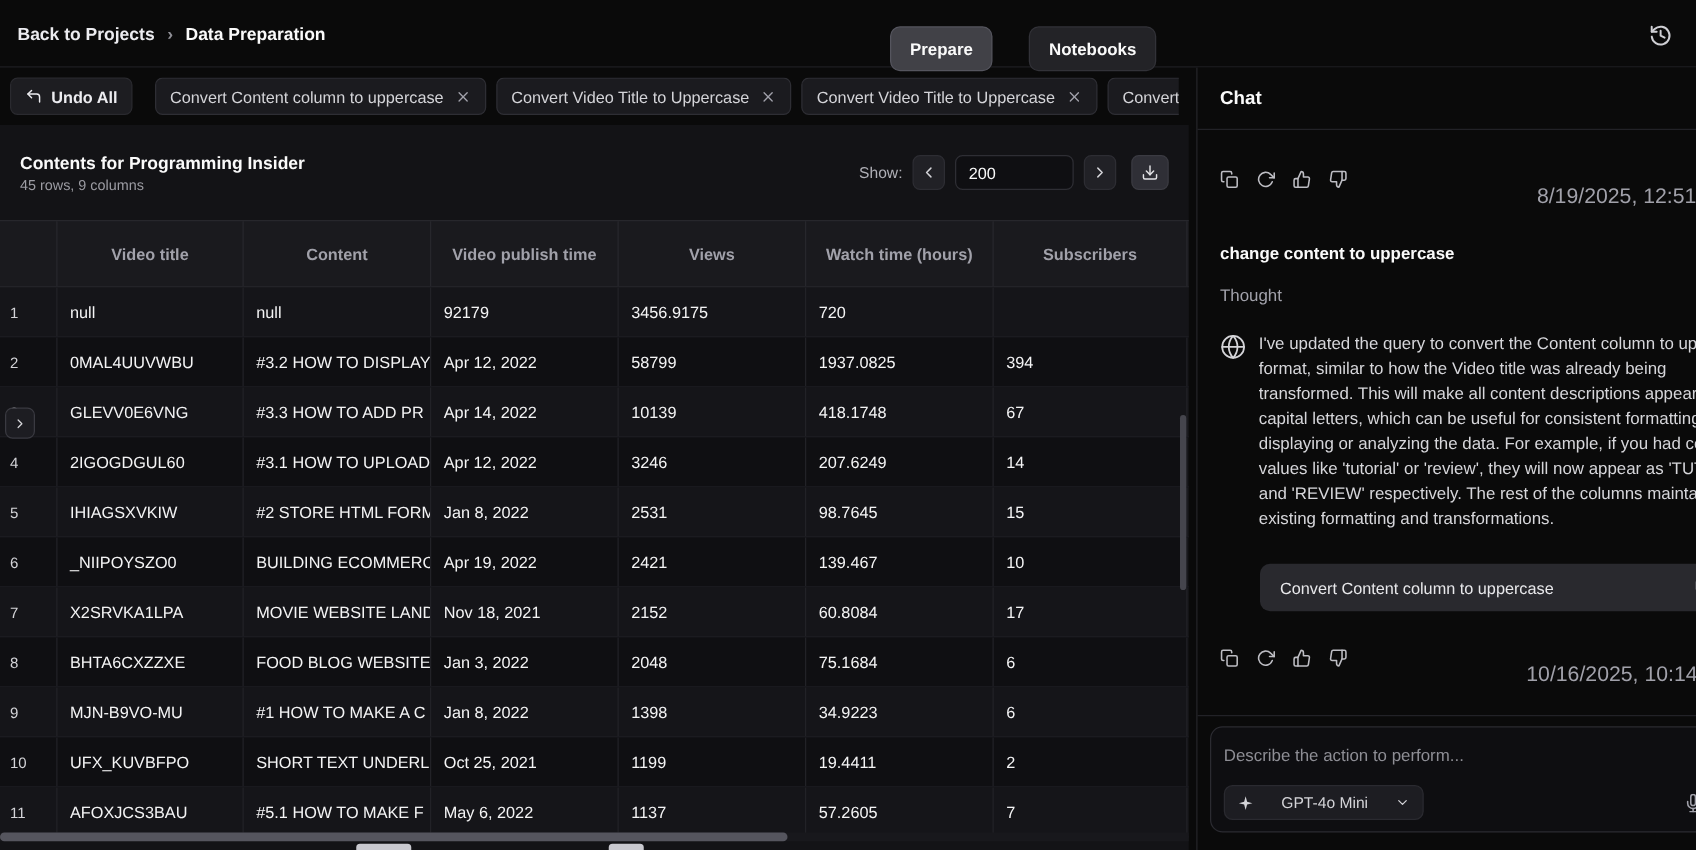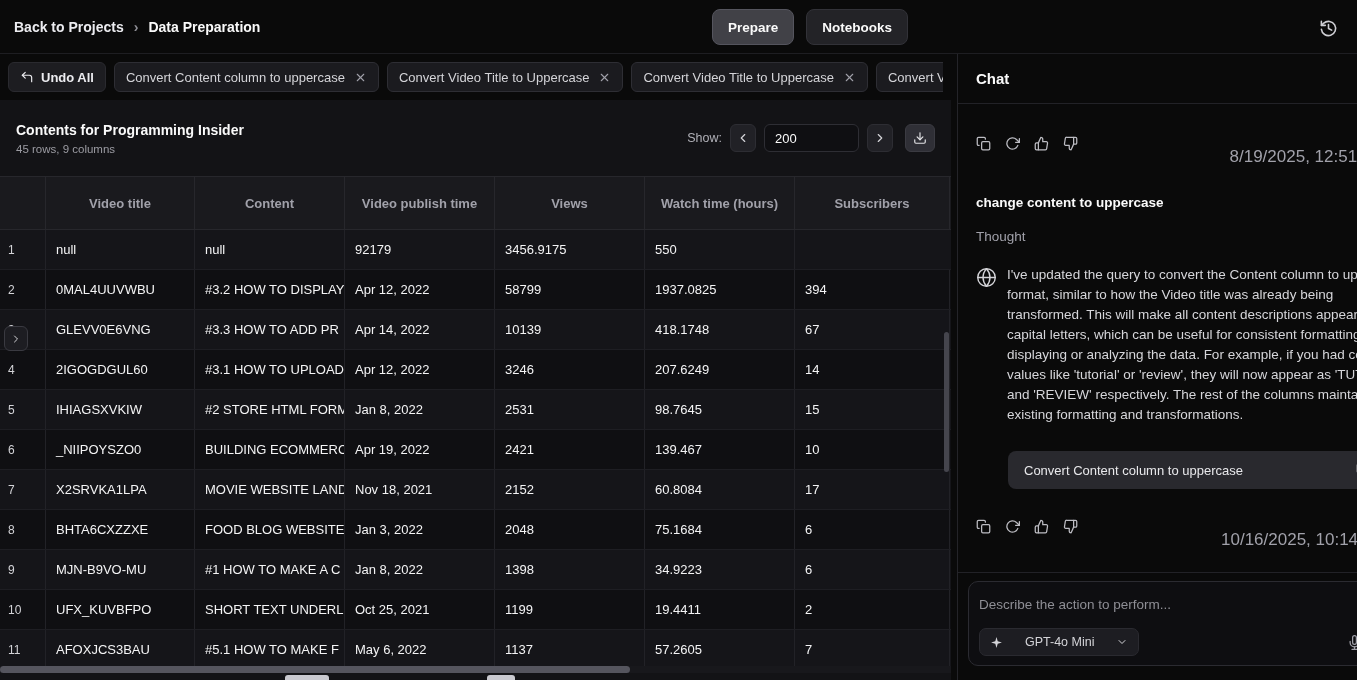--- a/index.html
+++ b/index.html
@@ -7,31 +7,31 @@
   body { font-family: "Liberation Sans", sans-serif; color: #e5e5e5; }
   #screen { position: relative; width: 1357px; height: 680px; background: #0a0a0a; overflow: hidden; }
 
   
   .topbar { position: absolute; top: 0; left: 0; width: 1357px; height: 54px;
             display: flex; align-items: center; padding: 0 14px; border-bottom: 1px solid #1e1e22; }
   .breadcrumb { display: flex; align-items: center; gap: 10px; font-size: 14px; font-weight: 700; }
   .bc-back { color: #ececf0; cursor: pointer; text-decoration: none; }
   .bc-sep { color: #8e8e95; font-weight: 700; }
   .bc-cur { color: #fafafa; }
-  .topbar-tabs { position: absolute; left: 712px; top: 9px; display: flex; gap: 12px; }
+  .topbar-tabs { position: absolute; left: 712px; top: 21px; display: flex; gap: 29px; }
   .mode-tab { height: 36px; padding: 0 15px; border-radius: 8px; font-family: inherit;
               font-size: 13.5px; font-weight: 600; color: #fafafa; cursor: pointer;
               background: #232327; border: 1px solid #323238; }
   .mode-tab.active { background: #414147; border-color: #55555e; }
   .history-btn { position: absolute; right: 16px; top: 17px; width: 22px; height: 22px;
                  background: none; border: none; color: #cfcfd4; cursor: pointer; padding: 0; }
 
   
   .toolbar { position: absolute; top: 54px; left: 0; width: 951px; height: 46px;
-             display: flex; align-items: center; gap: 8px; padding: 0 8px; overflow: hidden; }
+             display: flex; align-items: center; gap: 18px; padding: 0 8px; overflow: hidden; }
   .undo-btn { display: flex; align-items: center; gap: 7px; height: 30px; padding: 0 11px;
               flex: 0 0 auto; background: #1d1d21; border: 1px solid #2a2a2f; border-radius: 6px;
               color: #ececf0; font-family: inherit; font-size: 13px; font-weight: 600; cursor: pointer; }
   .chips { display: flex; gap: 8px; flex: 1; overflow: hidden; }
   .chip { display: flex; align-items: center; gap: 9px; height: 30px; padding: 0 11px; flex: 0 0 auto;
           background: #1b1b1f; border: 1px solid #2e2e34; border-radius: 6px;
           color: #d4d4d8; font-size: 13px; white-space: nowrap; cursor: pointer; }
   .chip-close { color: #a1a1aa; cursor: pointer; }
 
   
@@ -215,21 +215,21 @@
         <div class="gh-cell">Watch time (hours)</div>
         <div class="gh-cell">Subscribers</div>
       </div>
       <div class="gbody">
   <div class="trow">
     <div class="cell rownum">1</div>
     <div class="cell">null</div>
     <div class="cell">null</div>
     <div class="cell">92179</div>
     <div class="cell">3456.9175</div>
-    <div class="cell">550</div>
+    <div class="cell">720</div>
   </div>
 
   <div class="trow">
     <div class="cell rownum">2</div>
     <div class="cell">0MAL4UUVWBU</div>
     <div class="cell">#3.2 HOW TO DISPLAY</div>
     <div class="cell">Apr 12, 2022</div>
     <div class="cell">58799</div>
     <div class="cell">1937.0825</div>
     <div class="cell">394</div>

